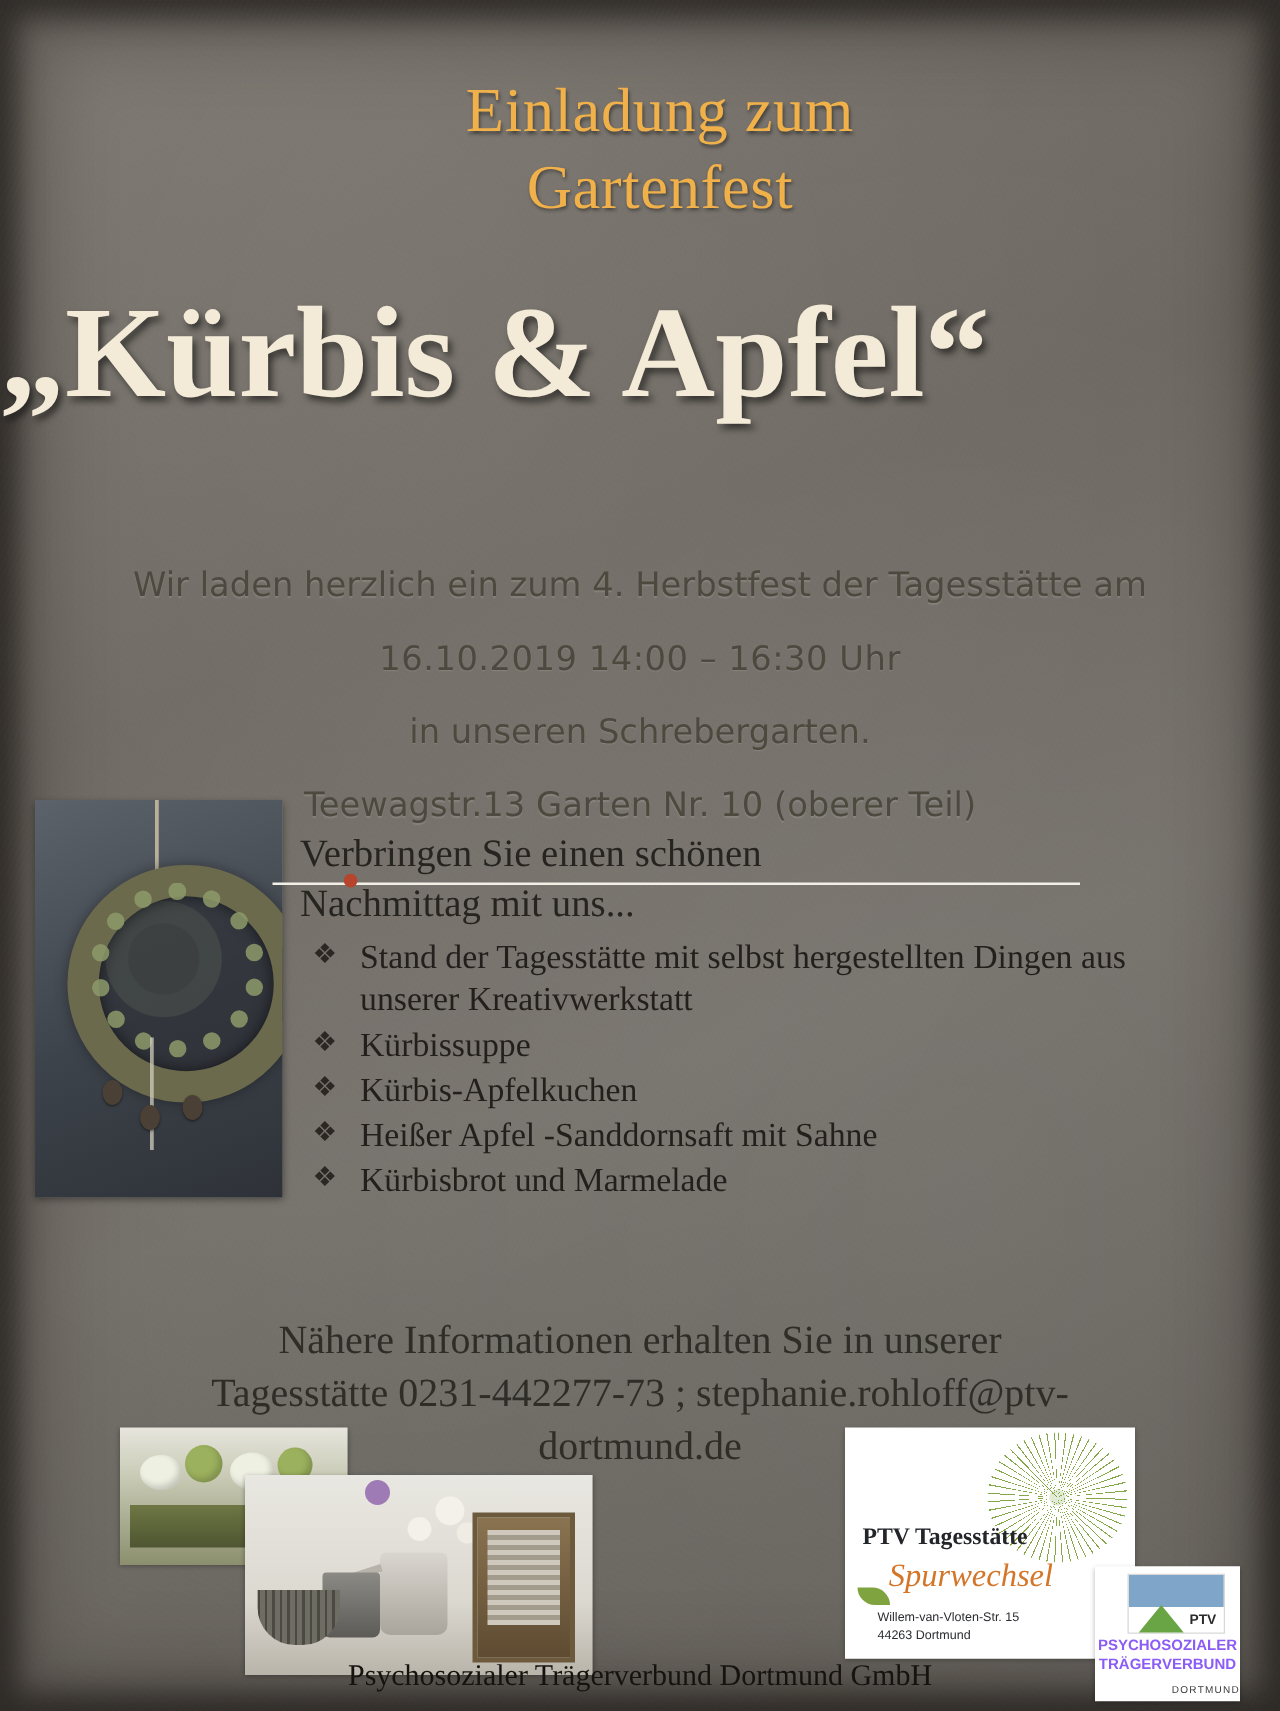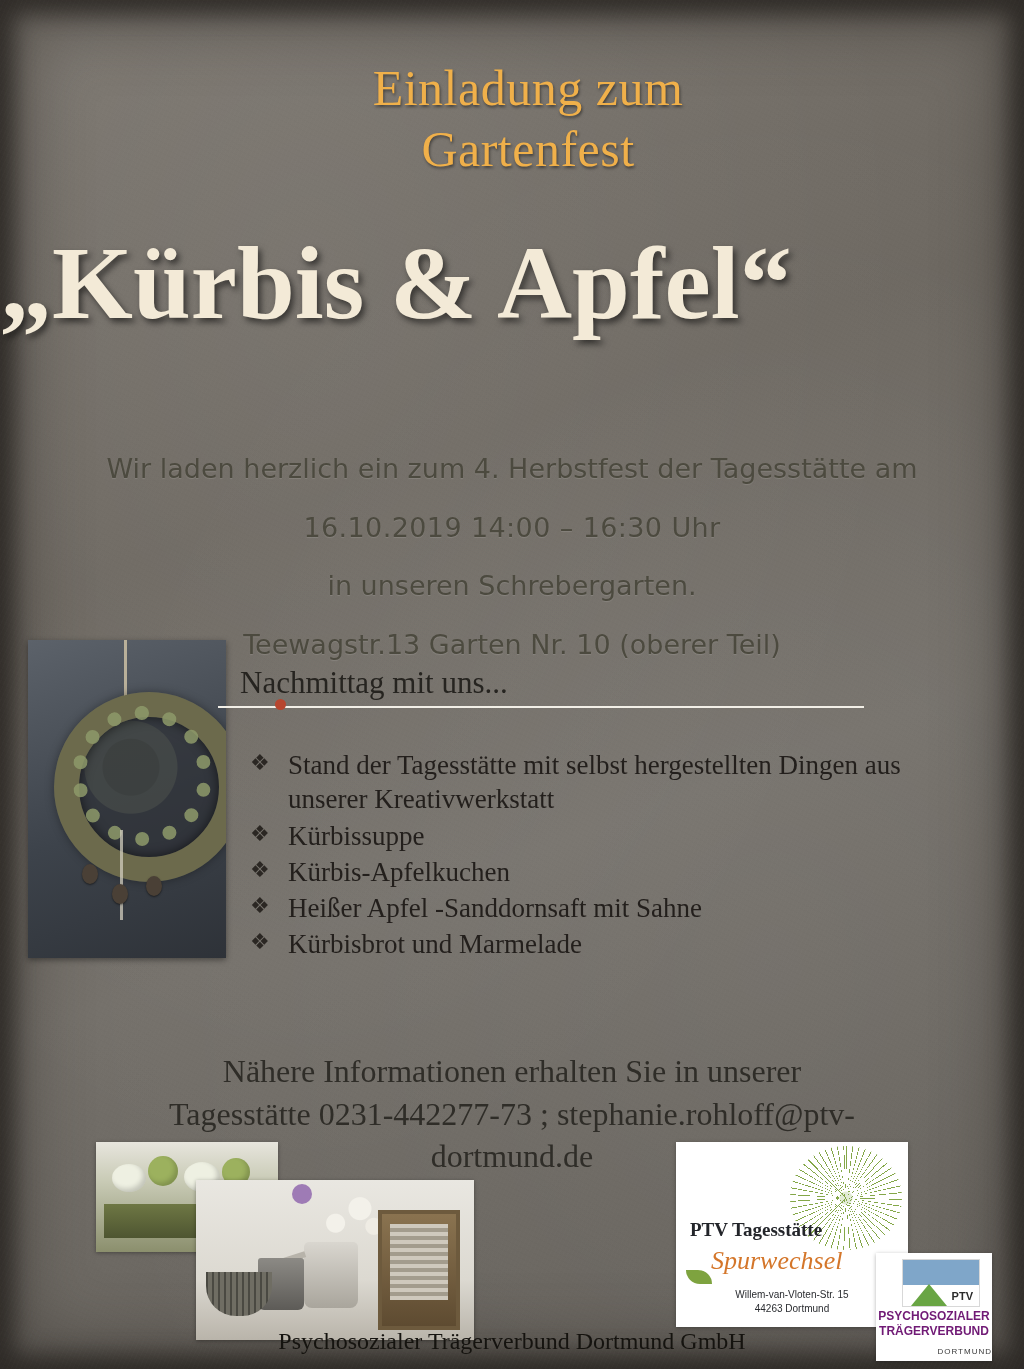--- a/index.html
+++ b/index.html
@@ -343,21 +343,20 @@
     margin-left: 17px;
   }
   #logo-ptv .ptv-addr {
     position: absolute;
     left: 26px; top: 146px;
     width: 180px;
     font-family: "Liberation Sans", sans-serif;
     font-size: 10px;
     color: #2a2c30;
     line-height: 1.35;
-    text-align: center;
   }
   #logo-ptv .leaf {
     position: absolute;
     left: 10px; top: 128px;
     width: 26px; height: 14px;
     border-radius: 0 14px 0 14px;
     background: #7ea33f;
   }
 
   #logo-psychosozial {
@@ -394,21 +393,21 @@
     font-weight: bold;
     color: #2b2b2b;
   }
   #logo-psychosozial .pz-text {
     position: absolute;
     left: 0; right: 0; top: 56px;
     text-align: center;
     font-family: "Liberation Sans", sans-serif;
     font-size: 12px;
     font-weight: bold;
-    color: #701a75;
+    color: #8b5cf6;
     line-height: 1.25;
   }
   #logo-psychosozial .pz-city {
     position: absolute;
     left: 0; right: 0; top: 94px;
     text-align: right;
     font-family: "Liberation Sans", sans-serif;
     font-size: 8px;
     letter-spacing: 1px;
     color: #3a3a3a;
@@ -450,20 +449,21 @@
     <div class="stem"></div>
     <div class="ring"></div>
     <div class="moss"></div>
     <div class="tail"></div>
     <div class="nut" style="left:54px; top:224px;"></div>
     <div class="nut" style="left:84px; top:244px;"></div>
     <div class="nut" style="left:118px; top:236px;"></div>
   </div>
 
   <div id="section-heading">
+    <div>Verbringen  Sie einen schönen</div>
     <div>Nachmittag mit uns...</div>
   </div>
   <div id="section-rule"></div>
   <div id="section-dot"></div>
 
   <ul id="bullets">
     <li>
       <span class="bullet-mark">❖</span>
       <span>Stand der Tagesstätte mit selbst hergestellten Dingen aus unserer Kreativwerkstatt</span>
     </li>

